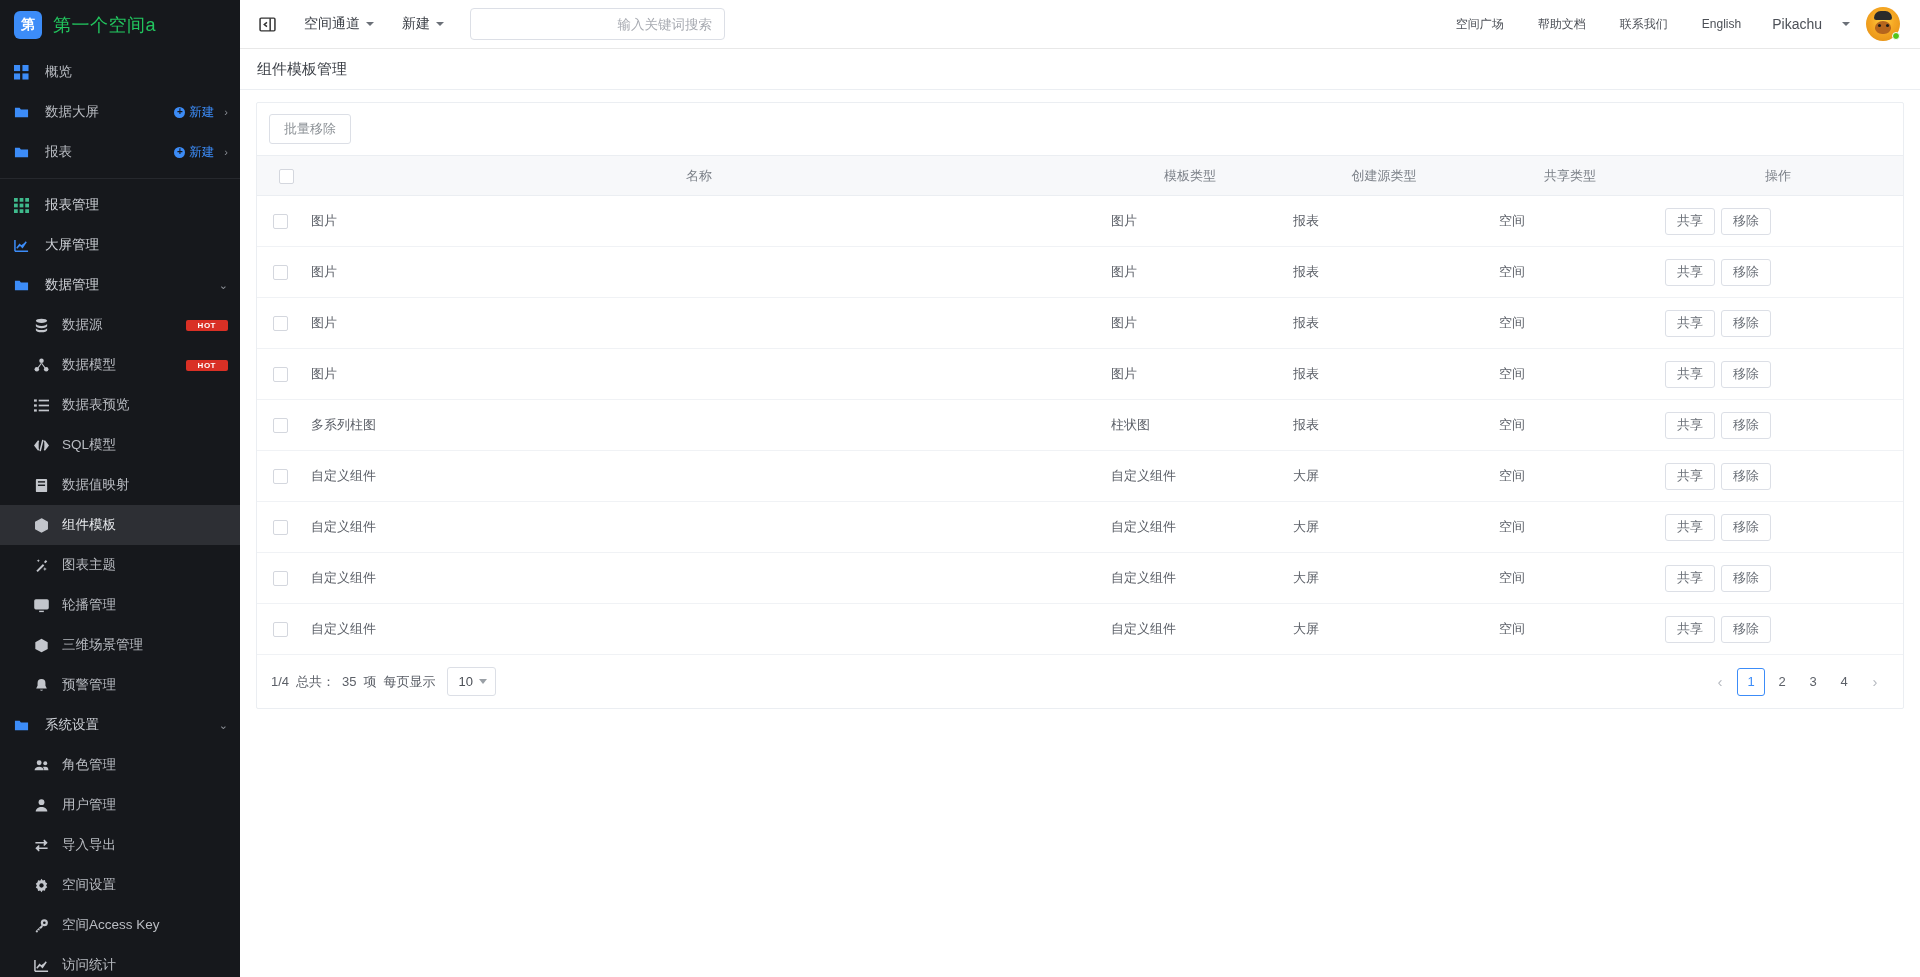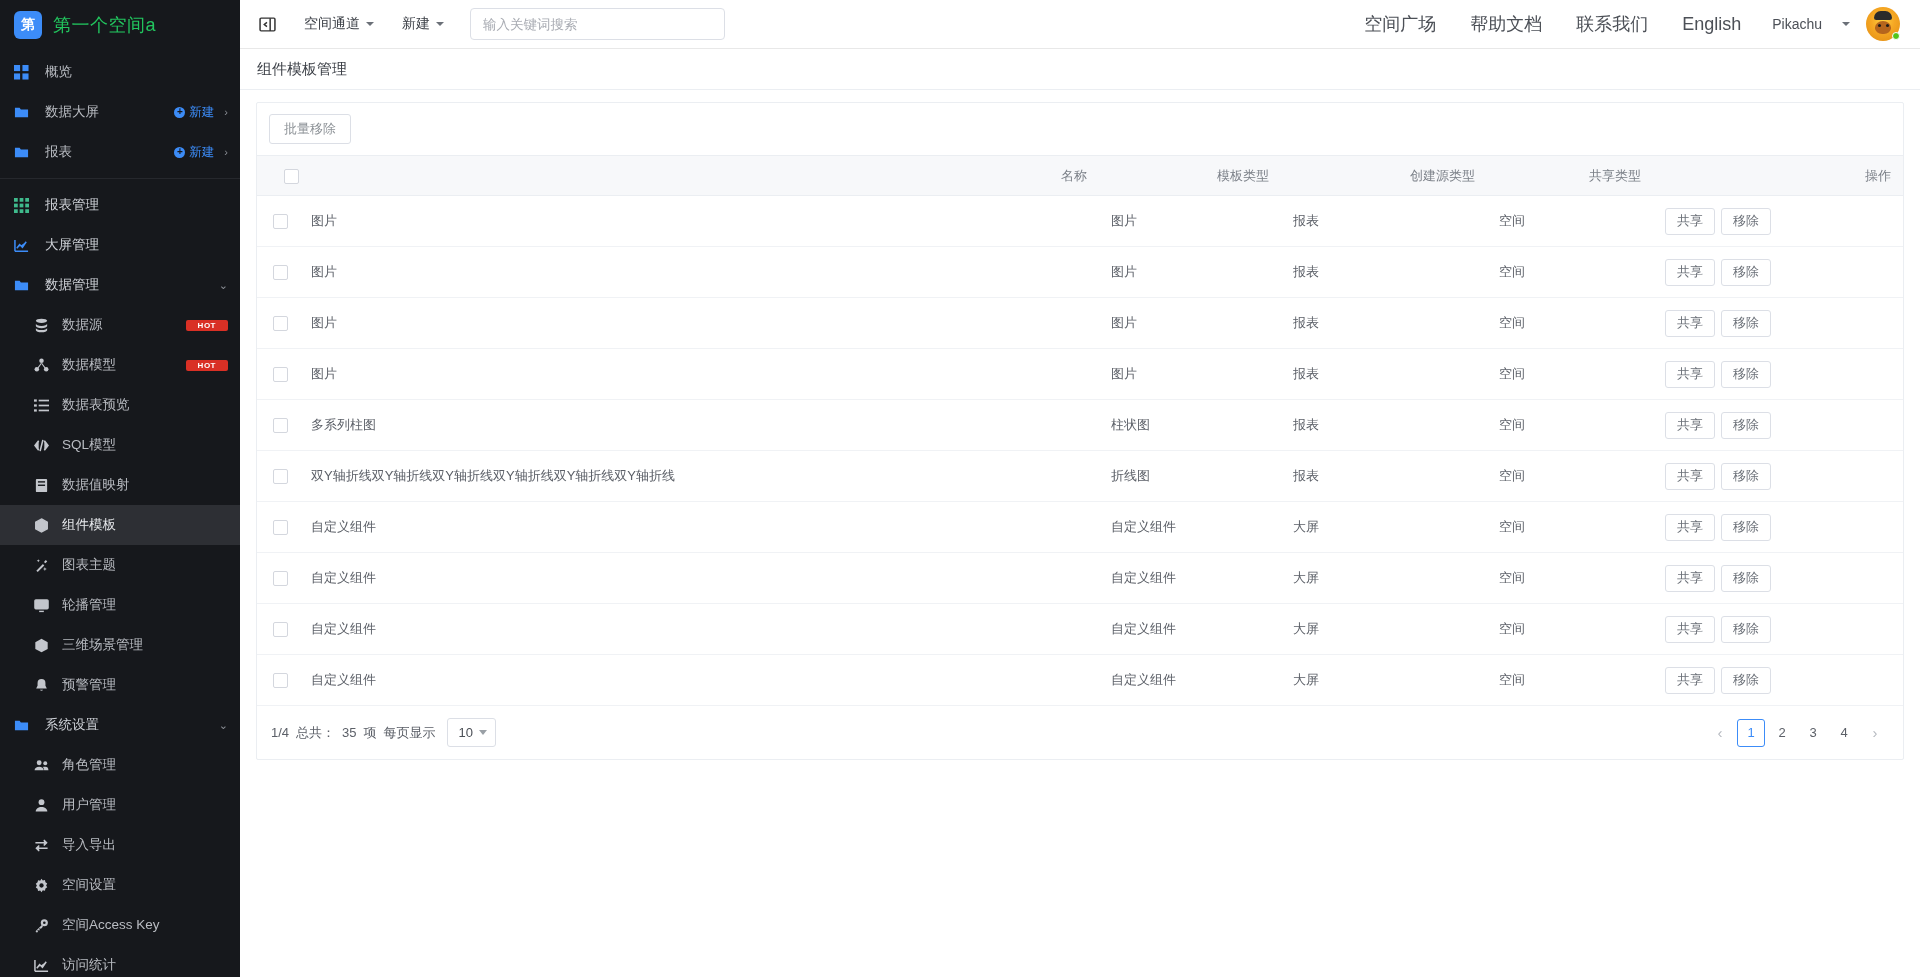--- a/index.html
+++ b/index.html
@@ -86,25 +86,25 @@
   }
   .caret { border-left: 4px solid transparent; border-right: 4px solid transparent;
            border-top: 4px solid #6b7078; margin-left: 3px; }
   .searchbox {
     width: 255px; height: 32px; margin-left: 12px;
     border: 1px solid #dcdfe6; border-radius: 4px;
     display: flex; align-items: center; padding: 0 12px;
   }
   .searchbox input {
     border: none; outline: none; width: 100%; font-size: 13.5px; color: #333;
-    font-family: "Liberation Sans", sans-serif; background: transparent;
+    font-family: "Liberation Sans", sans-serif; background: transparent; text-align: right;
   }
   .searchbox input::placeholder { color: #a8abb2; }
   .top-right { margin-left: auto; display: flex; align-items: center; }
-  .top-link { font-size: 18px; color: #4c5057; padding: 0 17px; cursor: pointer; white-space: nowrap; text-align: center; }
+  .top-link { font-size: 12px; color: #4c5057; padding: 0 17px; cursor: pointer; white-space: nowrap; text-align: center; }
   .user-menu { display: flex; align-items: center; gap: 17px; padding: 0 10px 0 14px;
                font-size: 14px; color: #4c5057; cursor: pointer; }
   .avatar-wrap { position: relative; width: 34px; height: 34px; margin-left: 6px; cursor: pointer; }
   .avatar {
     width: 34px; height: 34px; border-radius: 50%; overflow: hidden;
     background: radial-gradient(circle at 50% 40%, #ffcf3f 0%, #f5a623 45%, #e08b12 100%);
     position: relative;
   }
   .avatar .hat { position: absolute; left: 8px; top: 4px; width: 18px; height: 9px;
                  background: #2b2b2b; border-radius: 9px 9px 3px 3px; }
@@ -132,21 +132,21 @@
   .btn-outline {
     display: inline-flex; align-items: center; justify-content: center;
     height: 30px; padding: 0 14px; font-size: 13px; color: #8c9196;
     border: 1px solid #dcdfe6; border-radius: 3px; background: #fff; cursor: pointer;
     font-family: "Liberation Sans", sans-serif;
   }
 
   table.grid { width: 100%; border-collapse: collapse; table-layout: fixed; }
   table.grid thead th {
     background: #f7f8fa; height: 40px; font-weight: normal;
-    font-size: 13px; color: #7a7f87; text-align: right;
+    font-size: 13px; color: #7a7f87; text-align: center;
     border-top: 1px solid #ebeef2; border-bottom: 1px solid #ebeef2;
     padding: 0 12px;
   }
   table.grid tbody td {
     height: 51px; font-size: 13px; color: #5c6068;
     border-bottom: 1px solid #f0f2f5; padding: 0 12px;
     overflow: hidden; white-space: nowrap; text-overflow: ellipsis;
   }
   .col-check { width: 42px; padding-left: 16px !important; padding-right: 0 !important; }
   .col-name { width: auto; }
@@ -558,28 +558,20 @@
                 <td class="col-name">图片</td>
                 <td class="col-tpl">图片</td>
                 <td class="col-src">报表</td>
                 <td class="col-share">空间</td>
                 <td class="col-ops"><button class="op-btn">共享</button><button class="op-btn">移除</button></td>
               </tr>
               <tr>
                 <td class="col-check"><span class="chk"></span></td>
                 <td class="col-name">多系列柱图</td>
                 <td class="col-tpl">柱状图</td>
-                <td class="col-src">报表</td>
-                <td class="col-share">空间</td>
-                <td class="col-ops"><button class="op-btn">共享</button><button class="op-btn">移除</button></td>
-              </tr>
-              <tr>
-                <td class="col-check"><span class="chk"></span></td>
-                <td class="col-name">双Y轴折线双Y轴折线双Y轴折线双Y轴折线双Y轴折线双Y轴折线</td>
-                <td class="col-tpl">折线图</td>
                 <td class="col-src">报表</td>
                 <td class="col-share">空间</td>
                 <td class="col-ops"><button class="op-btn">共享</button><button class="op-btn">移除</button></td>
               </tr>
               <tr>
                 <td class="col-check"><span class="chk"></span></td>
                 <td class="col-name">自定义组件</td>
                 <td class="col-tpl">自定义组件</td>
                 <td class="col-src">大屏</td>
                 <td class="col-share">空间</td>

